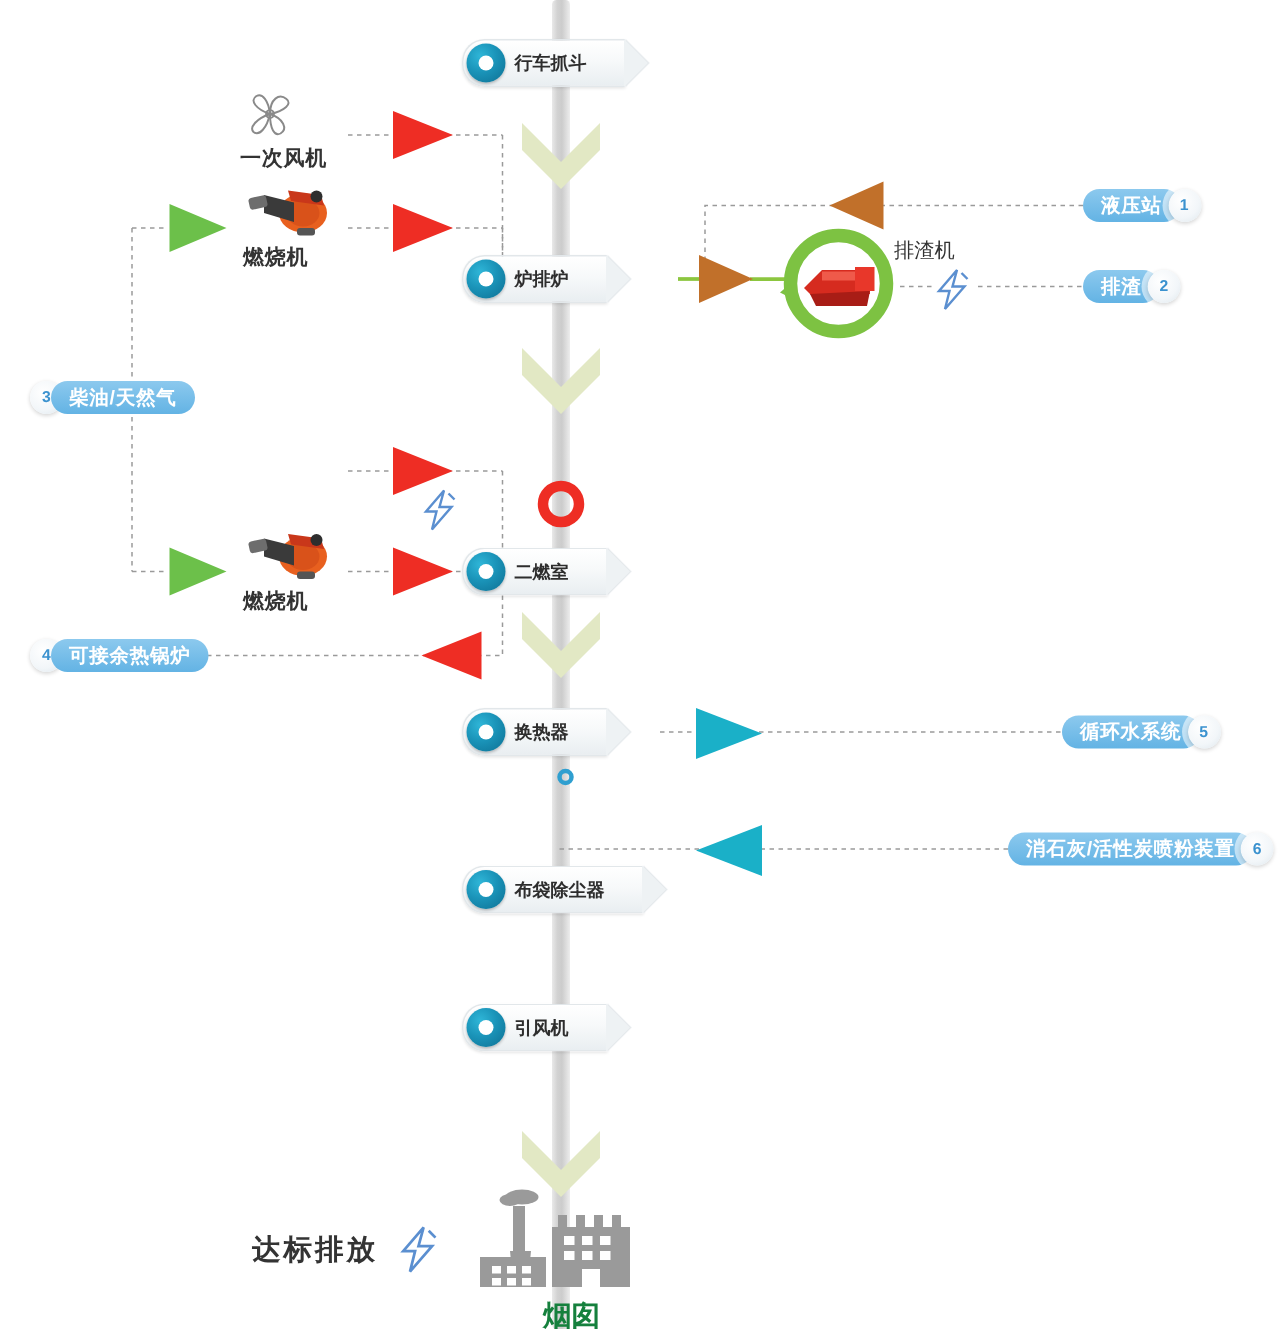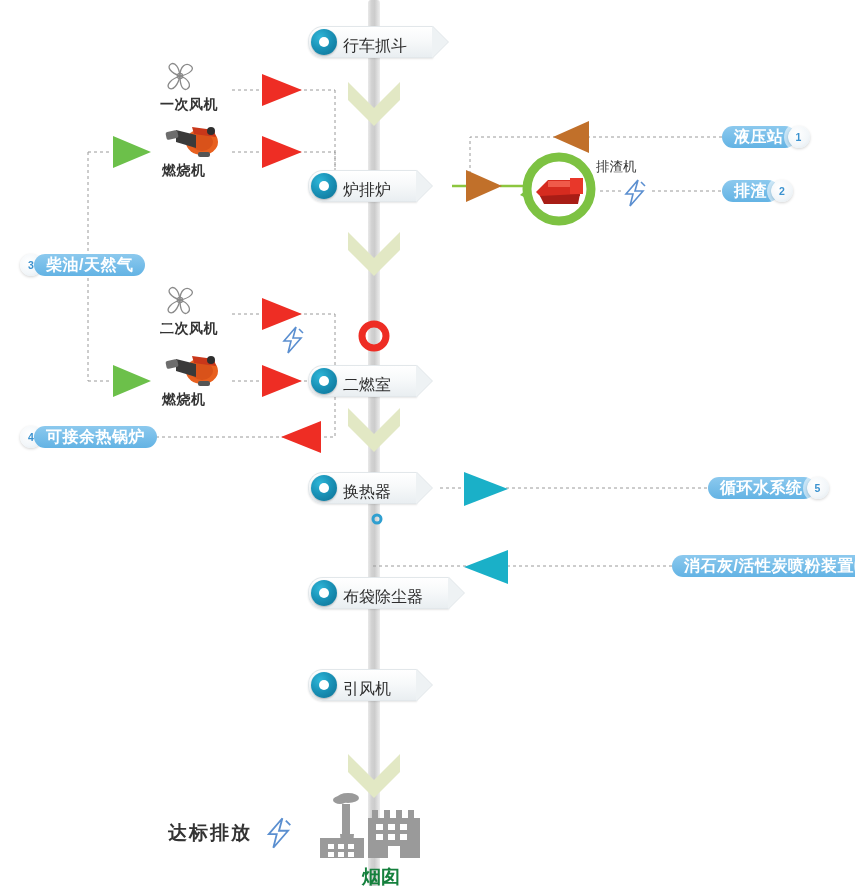--- a/index.html
+++ b/index.html
@@ -10,42 +10,42 @@
 
   
   .spine{position:absolute;left:368px;top:0;width:12px;height:886px;
     background:linear-gradient(to right,#e9e9e9 0%,#d2d2d2 30%,#cccccc 55%,#ededed 100%);
     border-radius:3px;}
   .chev{position:absolute;width:56px;height:48px;left:346px;}
   .chev svg{display:block;}
 
   
   .node{position:absolute;height:30px;display:flex;align-items:center;}
-  .node .tag{position:relative;height:30px;display:flex;align-items:flex-end;
+  .node .tag{position:relative;height:30px;display:flex;align-items:center;
     padding-left:34px;padding-right:26px;
     background:linear-gradient(to bottom,#ffffff 0%,#f7f9fa 45%,#e9eef1 100%);
     border:1px solid #e2e7ea;border-right:none;
     border-radius:15px 0 0 15px;
     box-shadow:0 1px 2px rgba(0,0,0,.10);
-    font-size:16px;color:#2d2d2d;font-weight:normal;white-space:nowrap;}
+    font-size:12px;color:#2d2d2d;font-weight:bold;white-space:nowrap;}
   .node .tag:after{content:"";position:absolute;right:-15px;top:-1px;width:0;height:0;
     border-top:16px solid transparent;border-bottom:16px solid transparent;
     border-left:16px solid #eef2f4;
     filter:drop-shadow(1px 0 0 #e2e7ea);}
   .node .knob{position:absolute;left:2px;top:2px;width:26px;height:26px;border-radius:50%;
     background:radial-gradient(circle at 35% 32%,#2fb6d8 0%,#1a93b8 45%,#0d6f92 100%);
     box-shadow:0 1px 2px rgba(0,0,0,.25);}
   .node .knob:after{content:"";position:absolute;left:8px;top:8px;width:10px;height:10px;
     border-radius:50%;background:#ffffff;}
 
   
   .badge{position:absolute;height:22px;display:flex;align-items:center;}
   .badge .pill{height:22px;display:flex;align-items:center;padding:0 12px;
     border-radius:11px;background:linear-gradient(to bottom,#8cc9ee 0%,#63b3e4 100%);
-    color:#ffffff;font-size:16px;font-weight:bold;white-space:nowrap;
+    color:#ffffff;font-size:13px;font-weight:bold;white-space:nowrap;
     letter-spacing:.5px;}
   .badge .num{width:22px;height:22px;border-radius:50%;
     background:radial-gradient(circle at 40% 35%,#ffffff 0%,#f2f6f9 60%,#dde6ec 100%);
     box-shadow:0 1px 3px rgba(0,0,0,.18),0 0 0 4px rgba(255,255,255,.55);
     display:flex;align-items:center;justify-content:center;
     color:#3b92cf;font-size:10.5px;font-weight:bold;}
   .badge.right .num{margin-left:-8px;}
   .badge.left .num{margin-right:-8px;order:-1;}
 
   
@@ -232,32 +232,20 @@
       <ellipse cx="40" cy="24" rx="11" ry="9" fill="#d9521a"></ellipse>
       <path d="M14 12 L34 17 L34 30 L14 24 Z" fill="#3a3a3a"></path>
       <rect x="4" y="13" width="12" height="8" rx="2" fill="#6d6d6d" transform="rotate(-12 10 17)"></rect>
       <path d="M30 9 L52 12 L54 19 L32 16 Z" fill="#c9371a"></path>
       <circle cx="49" cy="13" r="4" fill="#2e2e2e"></circle>
       <rect x="36" y="34" width="12" height="5" rx="2" fill="#555"></rect>
     </svg>
     <div class="cap">燃烧机</div>
   </div>
 
-  <div class="equip" style="left:160px;top:284px;width:78px">
-    <svg width="40" height="32" viewBox="0 0 40 32">
-      <g fill="none" stroke="#8a8a8a" stroke-width="1.3">
-        <path d="M20 16 C20 6 26 2 31 6 C35 9 30 14 20 16 Z"></path>
-        <path d="M20 16 C29 19 32 26 27 29 C23 31 20 26 20 16 Z"></path>
-        <path d="M20 16 C11 19 6 25 9 28 C13 31 18 25 20 16 Z"></path>
-        <path d="M20 16 C11 13 6 7 11 4 C15 2 19 7 20 16 Z"></path>
-        <circle cx="20" cy="16" r="2.6"></circle>
-      </g>
-    </svg>
-    <div class="cap">二次风机</div>
-  </div>
 
   <div class="equip" style="left:162px;top:347px;width:78px">
     <svg width="66" height="40" viewBox="0 0 66 40">
       <ellipse cx="40" cy="24" rx="16" ry="13" fill="#e8601f"></ellipse>
       <ellipse cx="40" cy="24" rx="11" ry="9" fill="#d9521a"></ellipse>
       <path d="M14 12 L34 17 L34 30 L14 24 Z" fill="#3a3a3a"></path>
       <rect x="4" y="13" width="12" height="8" rx="2" fill="#6d6d6d" transform="rotate(-12 10 17)"></rect>
       <path d="M30 9 L52 12 L54 19 L32 16 Z" fill="#c9371a"></path>
       <circle cx="49" cy="13" r="4" fill="#2e2e2e"></circle>
       <rect x="36" y="34" width="12" height="5" rx="2" fill="#555"></rect>

